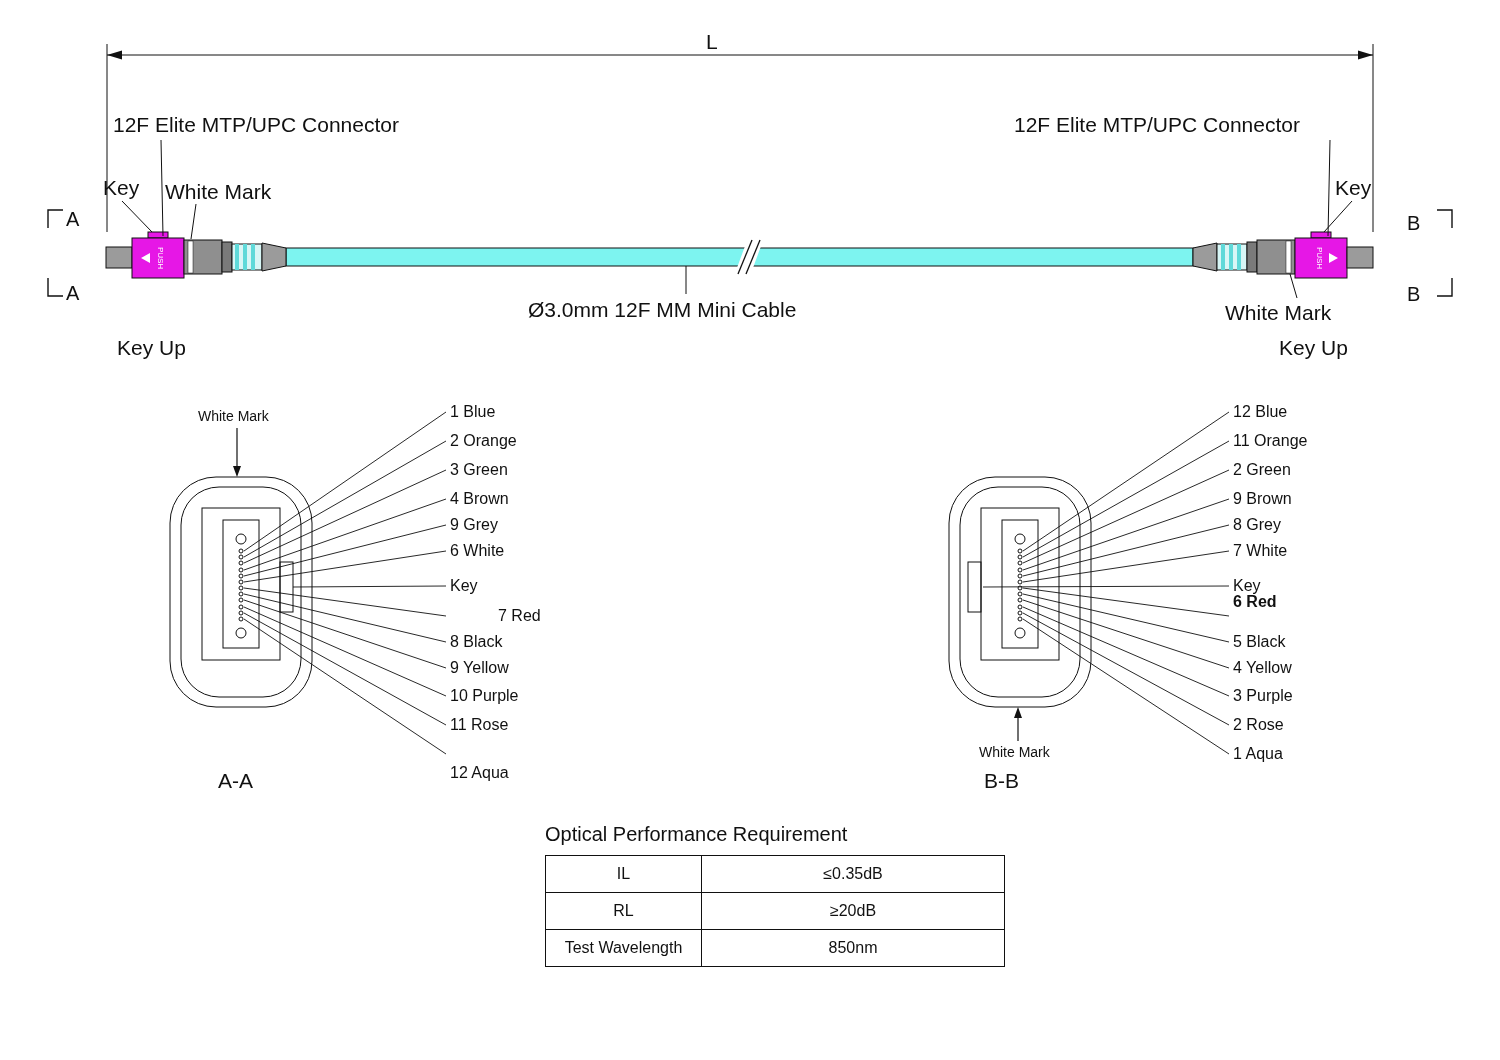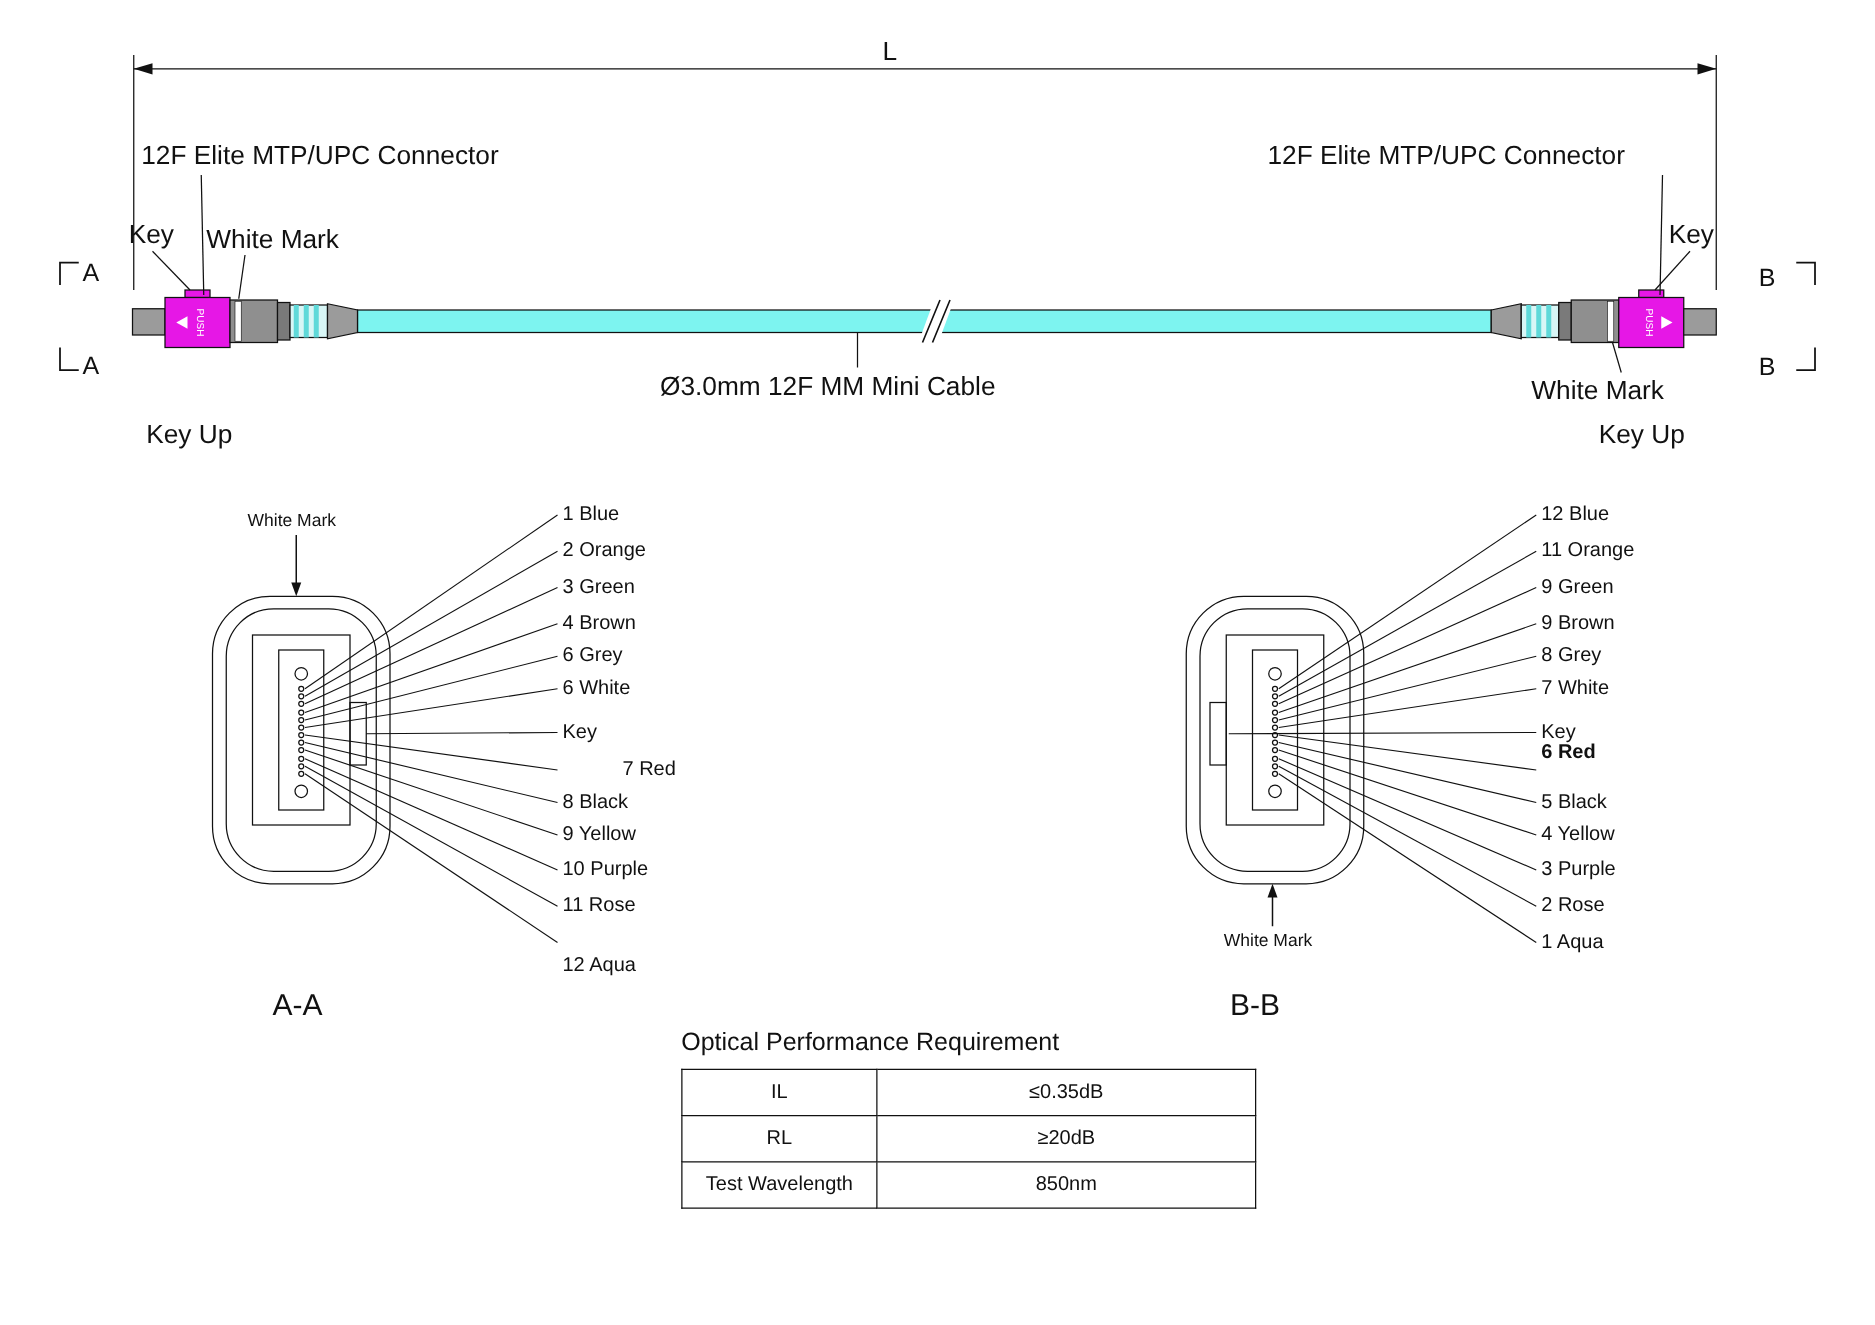--- a/index.html
+++ b/index.html
@@ -6,21 +6,21 @@
   #canvas{
     position:relative;width:1500px;height:1060px;background:#ffffff;
     font-family:"Liberation Sans", sans-serif;color:#111;overflow:hidden;
   }
   svg{position:absolute;left:0;top:0;}
   .lbl{position:absolute;white-space:nowrap;color:#111;}
   .s21{font-size:21px;line-height:26px;}
   .s20{font-size:20px;line-height:24px;}
   .s16{font-size:20px;line-height:20px;}
   .s14{font-size:14px;line-height:17px;}
-  .s30{font-size:24px;line-height:36px;margin-top:24px;}
+  .s30{font-size:21px;line-height:36px;}
   .pin-label{position:absolute;font-size:16px;line-height:20px;white-space:nowrap;}
   #perf-table{
     position:absolute;left:545px;top:855px;width:457px;
     border-collapse:collapse;table-layout:fixed;
   }
   #perf-table td{
     border:1px solid #111;height:36px;text-align:center;vertical-align:middle;
     font-size:16px;padding:0;
   }
   #perf-table td.c1{width:155px;}
@@ -197,35 +197,35 @@
   <div class="lbl s21" style="left:117px;top:335px;">Key Up</div>
   <div class="lbl s21" style="left:528px;top:297px;">Ø3.0mm 12F MM Mini Cable</div>
   <div class="lbl s21" style="left:1225px;top:300px;">White Mark</div>
   <div class="lbl s21" style="left:1279px;top:335px;">Key  Up</div>
 
   <div class="lbl s14" style="left:198px;top:408px;">White Mark</div>
   <div class="pin-label" style="left:450px;top:402px;">1 Blue</div>
   <div class="pin-label" style="left:450px;top:431px;">2 Orange</div>
   <div class="pin-label" style="left:450px;top:460px;">3 Green</div>
   <div class="pin-label" style="left:450px;top:489px;">4 Brown</div>
-  <div class="pin-label" style="left:450px;top:515px;">6 Grey</div>
+  <div class="pin-label" style="left:450px;top:515px;">9 Grey</div>
   <div class="pin-label" style="left:450px;top:541px;">6 White</div>
   <div class="pin-label" style="left:450px;top:576px;">Key</div>
   <div class="pin-label" style="left:450px;top:606px;margin-left:48px;">7 Red</div>
   <div class="pin-label" style="left:450px;top:632px;">8 Black</div>
   <div class="pin-label" style="left:450px;top:658px;">9 Yellow</div>
   <div class="pin-label" style="left:450px;top:686px;">10 Purple</div>
   <div class="pin-label" style="left:450px;top:715px;">11 Rose</div>
   <div class="pin-label" style="left:450px;top:719px;margin-top:44px;">12 Aqua</div>
   <div class="lbl s30" style="left:218px;top:763px;">A-A</div>
 
   <div class="lbl s14" style="left:979px;top:744px;">White Mark</div>
   <div class="pin-label" style="left:1233px;top:402px;">12 Blue</div>
   <div class="pin-label" style="left:1233px;top:431px;">11 Orange</div>
-  <div class="pin-label" style="left:1233px;top:460px;">9 Green</div>
+  <div class="pin-label" style="left:1233px;top:460px;">2 Green</div>
   <div class="pin-label" style="left:1233px;top:489px;">9 Brown</div>
   <div class="pin-label" style="left:1233px;top:515px;">8 Grey</div>
   <div class="pin-label" style="left:1233px;top:541px;">7 White</div>
   <div class="pin-label" style="left:1233px;top:576px;">Key</div>
   <div class="pin-label" style="left:1233px;top:592px;font-weight:bold;">6 Red</div>
   <div class="pin-label" style="left:1233px;top:632px;">5 Black</div>
   <div class="pin-label" style="left:1233px;top:658px;">4 Yellow</div>
   <div class="pin-label" style="left:1233px;top:686px;">3 Purple</div>
   <div class="pin-label" style="left:1233px;top:715px;">2 Rose</div>
   <div class="pin-label" style="left:1233px;top:744px;">1 Aqua</div>

